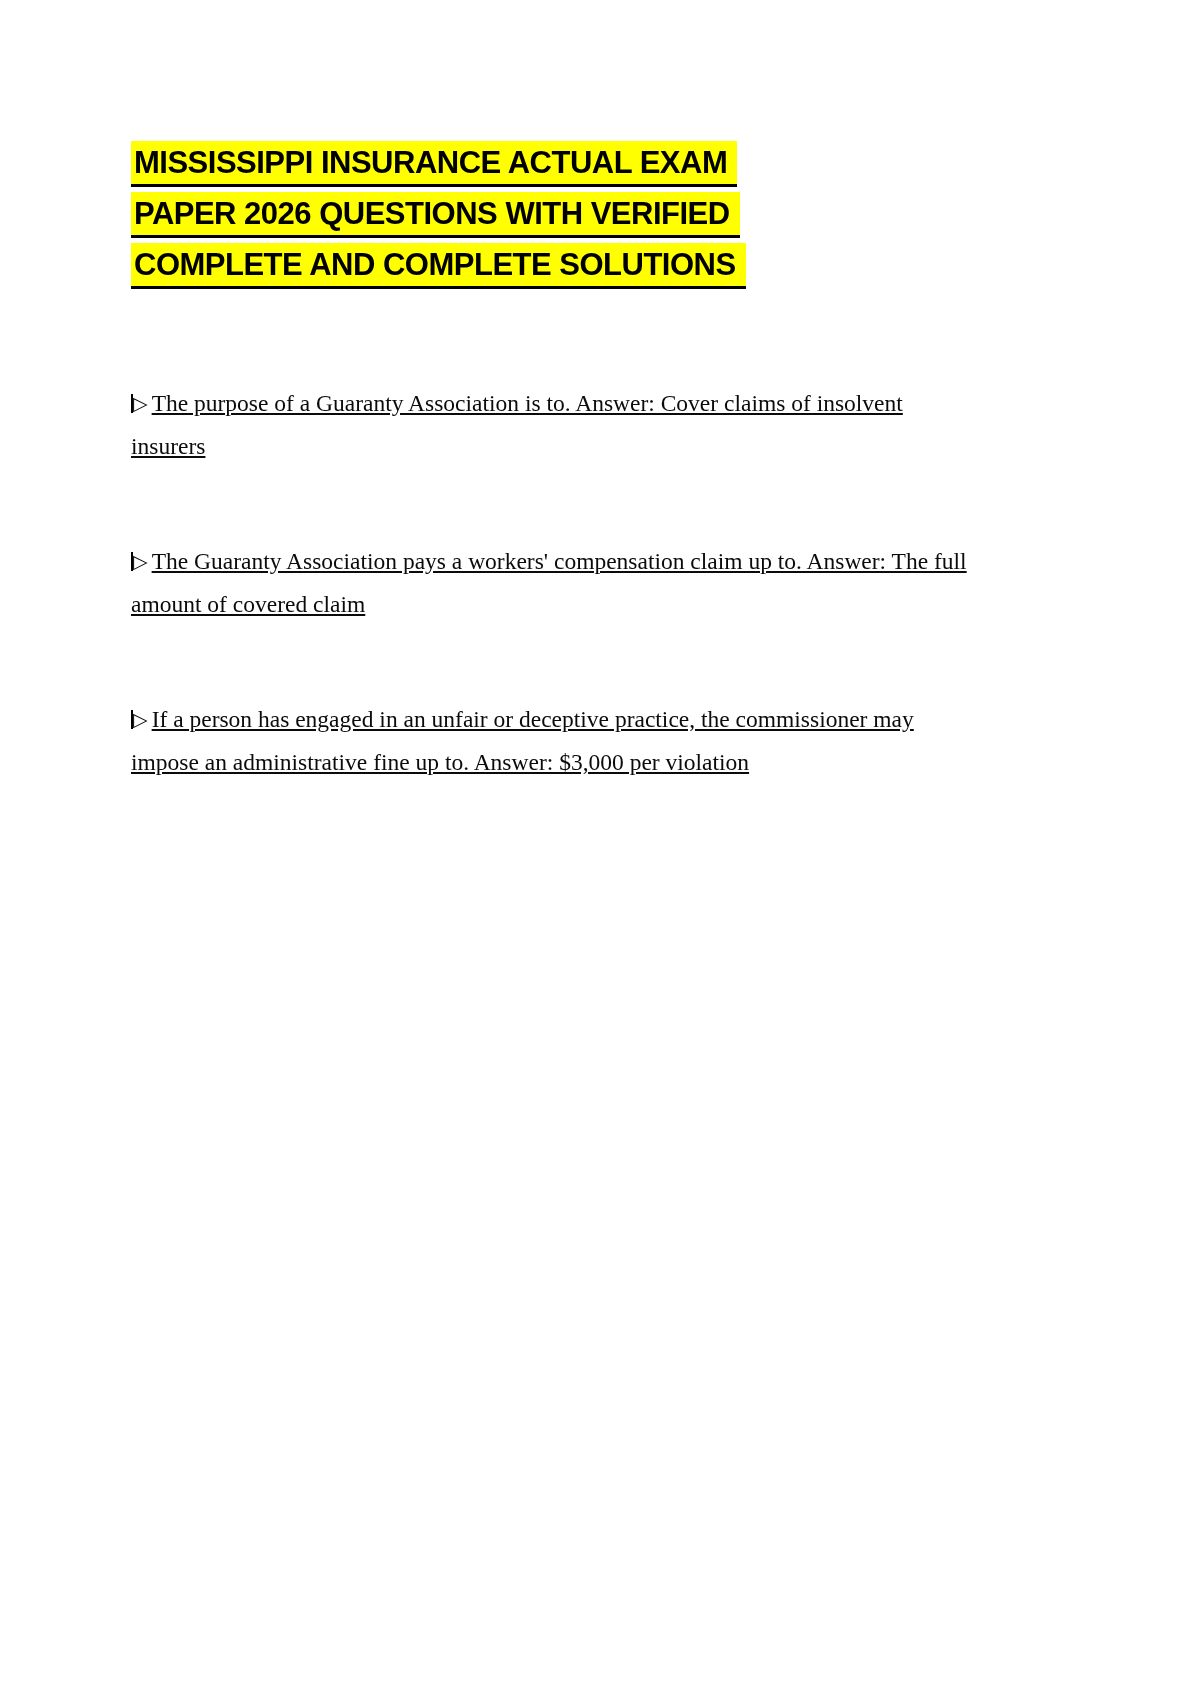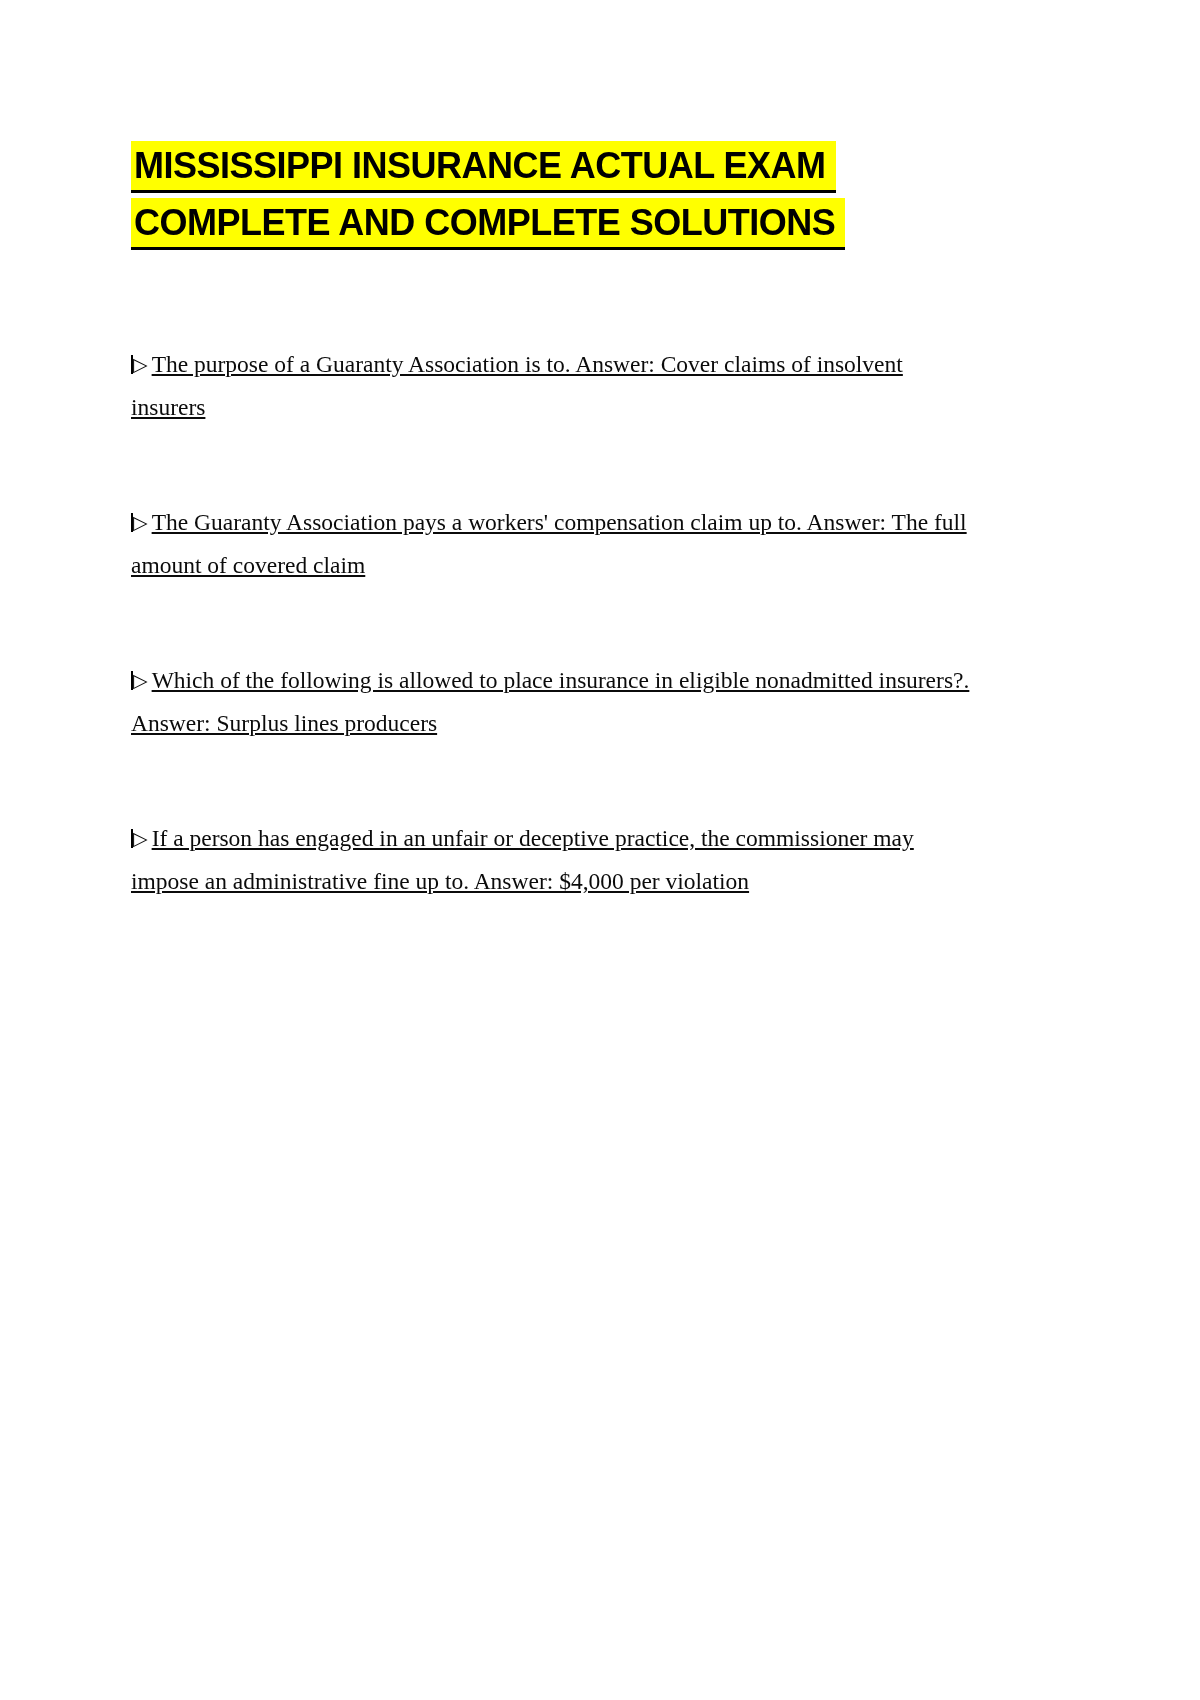--- a/index.html
+++ b/index.html
@@ -25,21 +25,21 @@
 
   
   .title-block {
     margin-bottom: 88px;
   }
 
   .title-line {
     display: inline-block;
     font-family: "Liberation Sans", sans-serif;
     font-weight: bold;
-    font-size: 36px;
+    font-size: 31px;
     letter-spacing: -0.5px;
     color: #000000;
     background: #ffff00;
     padding: 4px 10px 3px 3px;
     border-bottom: 3px solid #000000;
     margin-bottom: 5px;
     white-space: nowrap;
   }
 
   .title-line-wrap { display: block; }
@@ -71,39 +71,39 @@
 </head>
 <body>
 
 <div class="page">
 
   <div class="title-block">
     <span class="title-line-wrap">
       <span class="title-line">MISSISSIPPI INSURANCE ACTUAL EXAM</span>
     </span>
     <span class="title-line-wrap">
+      <span class="title-line">PAPER 2026 QUESTIONS WITH VERIFIED</span>
+    </span>
+    <span class="title-line-wrap">
       <span class="title-line">COMPLETE AND COMPLETE SOLUTIONS</span>
     </span>
   </div>
 
   <div class="items">
 
     <div class="item">
       <span class="bullet">▷</span><span>The purpose of a Guaranty Association is to. Answer: Cover claims of insolvent insurers</span>
     </div>
 
     <div class="item">
       <span class="bullet">▷</span><span>The Guaranty Association pays a workers' compensation claim up to. Answer: The full amount of covered claim</span>
     </div>
 
 
-    <div class="item">
-      <span class="bullet">▷</span><span>Which of the following is allowed to place insurance in eligible nonadmitted insurers?. Answer: Surplus lines producers</span>
-    </div>
 
     <div class="item">
-      <span class="bullet">▷</span><span>If a person has engaged in an unfair or deceptive practice, the commissioner may impose an administrative fine up to. Answer: $4,000 per violation</span>
+      <span class="bullet">▷</span><span>If a person has engaged in an unfair or deceptive practice, the commissioner may impose an administrative fine up to. Answer: $3,000 per violation</span>
     </div>
 
 
   </div>
 
 </div>
 
 </body></html>

